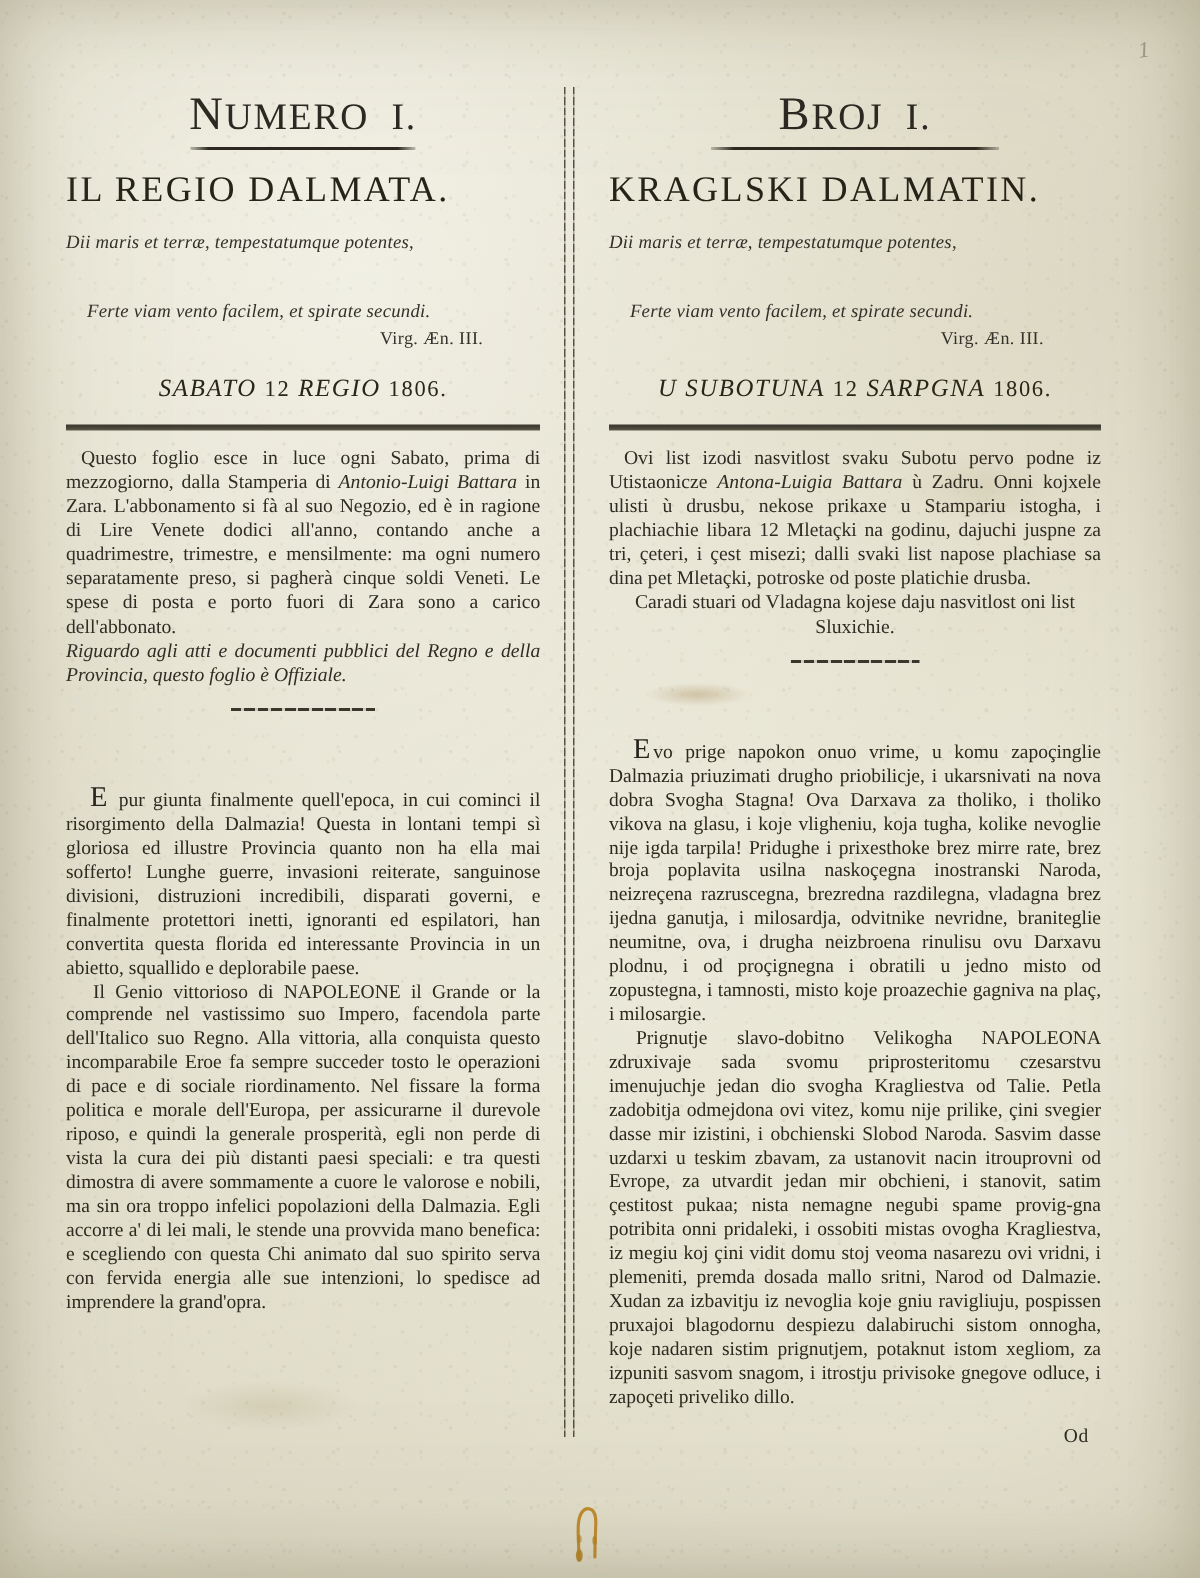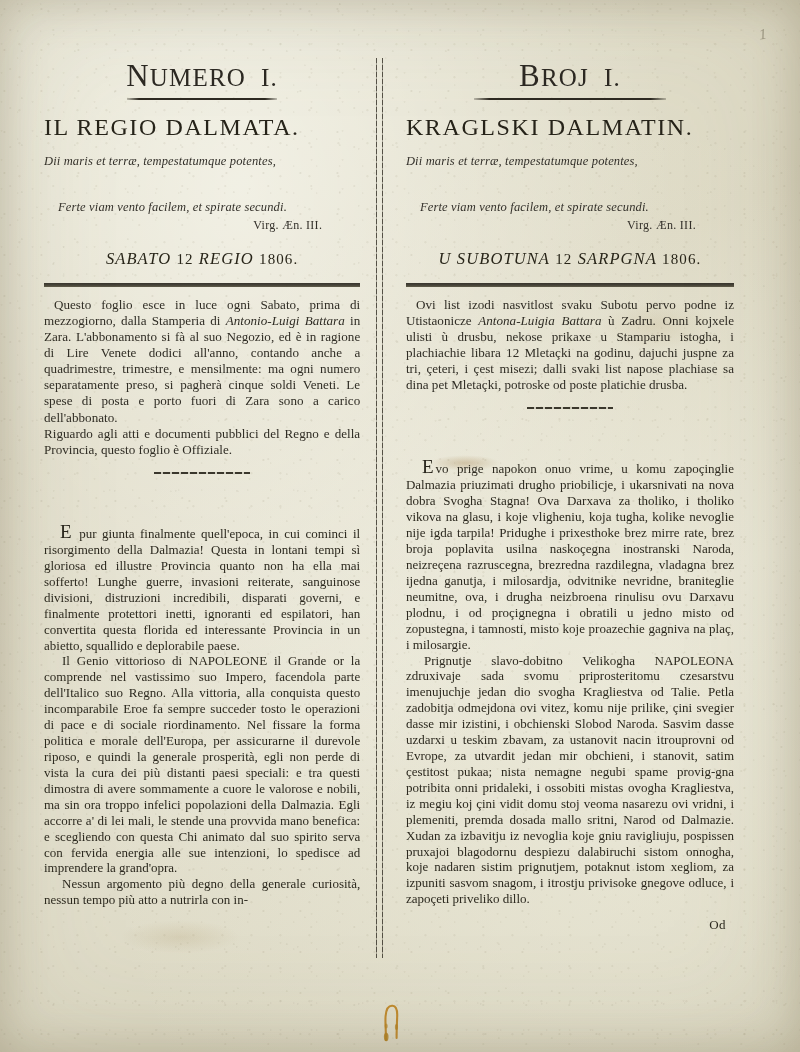--- a/index.html
+++ b/index.html
@@ -170,21 +170,21 @@
   
   .terms {
     font-size: 13.1px;
     line-height: 1.235;
     color: #2f2c24;
     text-align: justify;
     letter-spacing: .02px;
   }
   .terms p { margin: 0; }
   .terms p.hang { text-indent: 10px; }
-  .terms p.hang2 { text-indent: 0; padding-left: 0; }
+  .terms p.hang2 { text-indent: 0; padding-left: 0; font-style: italic; }
   .terms .ital { font-style: italic; }
   .terms .ctr { text-align: center; }
 
   .rule-dash {
     height: 2px;
     width: 96px;
     margin: 14px auto 12px auto;
     background: repeating-linear-gradient(to right,
         #3a372c 0 7px, rgba(58,55,44,.15) 7px 9px);
   }
@@ -296,21 +296,20 @@
         <div class="terms">
           <p class="hang"><span>Questo foglio esce in luce ogni Sabato, prima di mezzogiorno, dalla Stamperia di </span><span class="ital">Antonio-Luigi Battara</span><span> in Zara. L'abbonamento si fà al suo Negozio, ed è in ragione di Lire Venete dodici all'anno, contando anche a quadrimestre, trimestre, e mensilmente: ma ogni numero separatamente preso, si pagherà cinque soldi Veneti. Le spese di posta e porto fuori di Zara sono a carico dell'abbonato.</span></p>
           <p class="hang2">Riguardo agli atti e documenti pubblici del Regno e della Provincia, questo foglio è Offiziale.</p>
         </div>
 
         <div class="rule-dash"></div>
 
         <div class="body-text">
           <p class="first"><span class="dropcap">E</span><span> pur giunta finalmente quell'epoca, in cui cominci il risorgimento della Dalmazia! Questa in lontani tempi sì gloriosa ed illustre Provincia quanto non ha ella mai sofferto! Lunghe guerre, invasioni reiterate, sanguinose divisioni, distruzioni incredibili, disparati governi, e finalmente protettori inetti, ignoranti ed espilatori, han convertita questa florida ed interessante Provincia in un abietto, squallido e deplorabile paese.</span></p>
           <p><span>Il Genio vittorioso di NAPOLEONE il Grande or la comprende nel vastissimo suo Impero, facendola parte dell'Italico suo Regno. Alla vittoria, alla conquista questo incomparabile Eroe fa sempre succeder tosto le operazioni di pace e di sociale riordinamento. Nel fissare la forma politica e morale dell'Europa, per assicurarne il durevole riposo, e quindi la generale prosperità, egli non perde di vista la cura dei più distanti paesi speciali: e tra questi dimostra di avere sommamente a cuore le valorose e nobili, ma sin ora troppo infelici popolazioni della Dalmazia. Egli accorre a' di lei mali, le stende una provvida mano benefica: e scegliendo con questa Chi animato dal suo spirito serva con fervida energia alle sue intenzioni, lo spedisce ad imprendere la grand'opra.</span></p>
-          <p><span>Nessun argomento più degno della generale curiosità, nessun tempo più atto a nutrirla con in-</span></p>
         </div>
       </div>
 
       <div class="gutter">
         <i class="r1"></i>
         <i class="r2"></i>
       </div>
 
       <div class="col col-right">
 
@@ -333,20 +332,21 @@
           <span class="it">U SUBOTUNA</span>
           <span class="dg">12</span>
           <span class="it">SARPGNA</span>
           <span class="dg">1806.</span>
         </div>
 
         <div class="rule-thick"></div>
 
         <div class="terms">
           <p class="hang"><span>Ovi list izodi nasvitlost svaku Subotu pervo podne iz Utistaonicze </span><span class="ital">Antona-Luigia Battara</span><span> ù Zadru. Onni kojxele ulisti ù drusbu, nekose prikaxe u Stampariu istogha, i plachiachie libara 12 Mletaçki na godinu, dajuchi juspne za tri, çeteri, i çest misezi; dalli svaki list napose plachiase sa dina pet Mletaçki, potroske od poste platichie drusba.</span></p>
+          <p class="ctr">Caradi stuari od Vladagna kojese daju nasvitlost oni list Sluxichie.</p>
         </div>
 
         <div class="rule-dash r-right"></div>
 
         <div class="body-text">
           <p class="first"><span class="dropcap">E</span><span>vo prige napokon onuo vrime, u komu zapoçinglie Dalmazia priuzimati drugho priobilicje, i ukarsnivati na nova dobra Svogha Stagna! Ova Darxava za tholiko, i tholiko vikova na glasu, i koje vligheniu, koja tugha, kolike nevoglie nije igda tarpila! Pridughe i prixesthoke brez mirre rate, brez broja poplavita usilna naskoçegna inostranski Naroda, neizreçena razruscegna, brezredna razdilegna, vladagna brez ijedna ganutja, i milosardja, odvitnike nevridne, braniteglie neumitne, ova, i drugha neizbroena rinulisu ovu Darxavu plodnu, i od proçignegna i obratili u jedno misto od zopustegna, i tamnosti, misto koje proazechie gagniva na plaç, i milosargie.</span></p>
           <p><span>Prignutje slavo-dobitno Velikogha NAPOLEONA zdruxivaje sada svomu priprosteritomu czesarstvu imenujuchje jedan dio svogha Kragliestva od Talie. Petla zadobitja odmejdona ovi vitez, komu nije prilike, çini svegier dasse mir izistini, i obchienski Slobod Naroda. Sasvim dasse uzdarxi u teskim zbavam, za ustanovit nacin itrouprovni od Evrope, za utvardit jedan mir obchieni, i stanovit, satim çestitost pukaa; nista nemagne negubi spame provig-gna potribita onni pridaleki, i ossobiti mistas ovogha Kragliestva, iz megiu koj çini vidit domu stoj veoma nasarezu ovi vridni, i plemeniti, premda dosada mallo sritni, Narod od Dalmazie. Xudan za izbavitju iz nevoglia koje gniu ravigliuju, pospissen pruxajoi blagodornu despiezu dalabiruchi sistom onnogha, koje nadaren sistim prignutjem, potaknut istom xegliom, za izpuniti sasvom snagom, i itrostju privisoke gnegove odluce, i zapoçeti priveliko dillo.</span></p>
         </div>
 
         <div class="catchword">Od</div>

